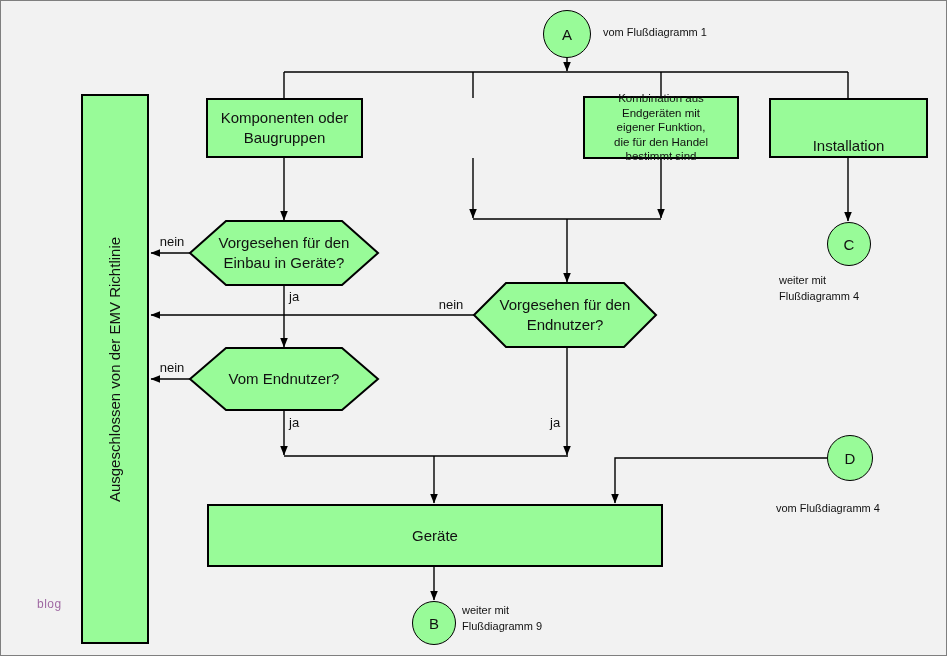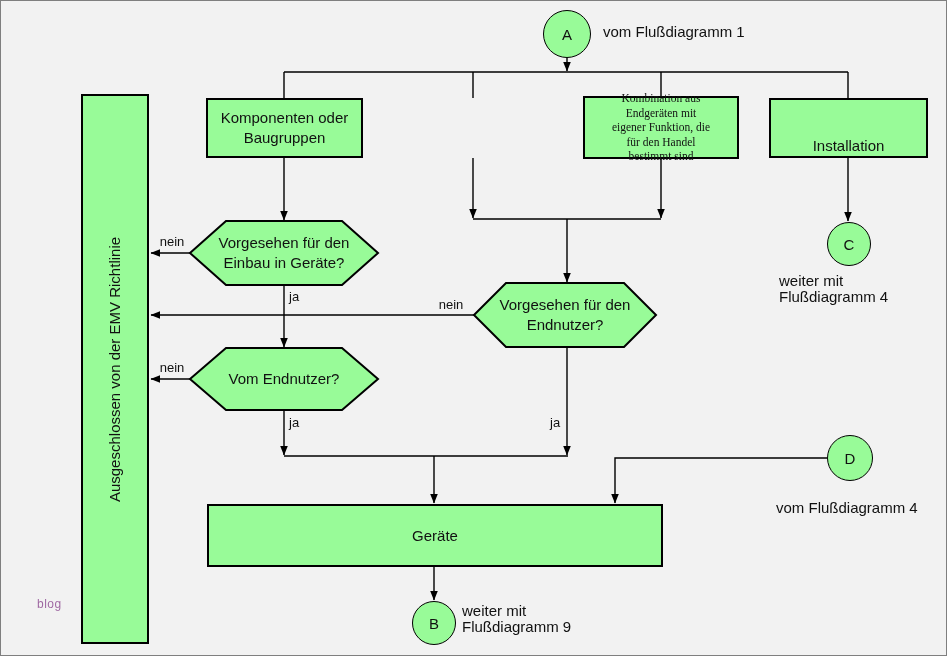--- a/index.html
+++ b/index.html
@@ -17,21 +17,21 @@
   .node-fill{fill:#98FB98;stroke:#000;stroke-width:2;}
   .box{
     position:absolute;
     background:#98FB98;
     border:2px solid #000;
     box-sizing:border-box;
     display:flex;align-items:center;justify-content:center;
     text-align:center;
     font-size:15px;line-height:20px;
   }
-  .box.small-text{font-size:11.5px;line-height:14.5px;padding:0 24px;font-family:Liberation Serif, serif;}
+  .box.small-text{font-size:11.5px;line-height:14.5px;padding:0 24px;}
   .circle{
     position:absolute;
     background:#98FB98;
     border:1.6px solid #000;
     border-radius:50%;
     box-sizing:border-box;
     display:flex;align-items:center;justify-content:center;
     font-size:15px;
   }
   .hexlabel{
@@ -52,21 +52,21 @@
   .vbar span{
     transform:rotate(-90deg);
     white-space:nowrap;
     font-size:15px;
   }
   .edge-label{
     position:absolute;
     font-size:13px;
     color:#111;
   }
-  .note{position:absolute;font-size:15px;line-height:16px;}
+  .note{position:absolute;font-size:11px;line-height:16px;}
   .note.two-line{line-height:15.5px;}
   .note.two-line span{display:block;}
   .watermark{
     position:absolute;left:36px;top:596px;
     font-size:12px;color:#701a75;opacity:.65;
     letter-spacing:.5px;
   }
 </style>
 </head>
 <body>

